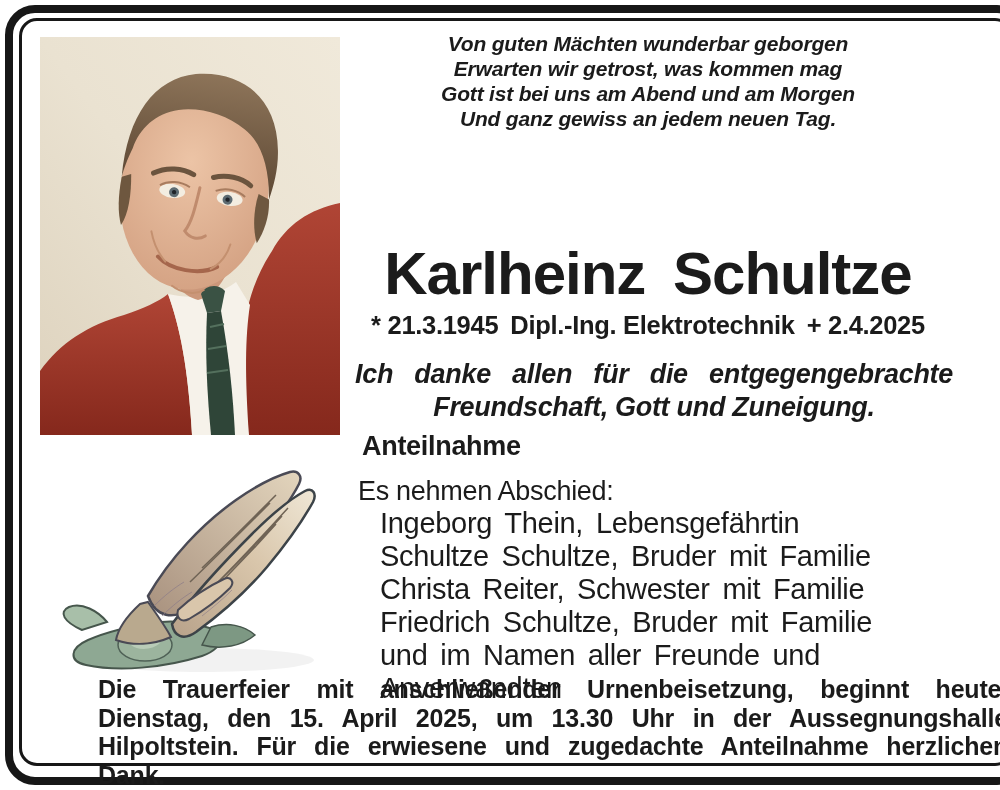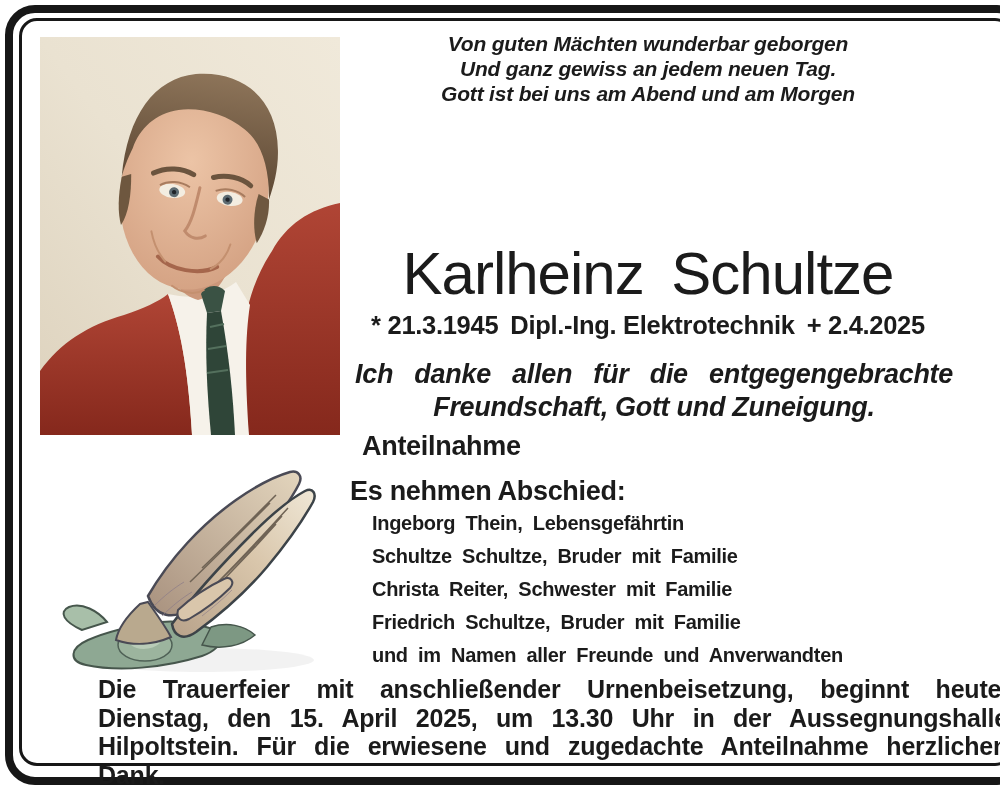--- a/index.html
+++ b/index.html
@@ -29,45 +29,45 @@
     font-style:italic; font-weight:700; font-size:21px; line-height:25px;
     text-align:center; letter-spacing:-0.2px;
   }
   .farewell {
     position:absolute; left:340px; top:139px; width:613px;
     font-style:italic; font-weight:700; font-size:27.5px; line-height:33px;
     text-align:justify; text-align-last:center; letter-spacing:-0.3px;
   }
   .name {
     position:absolute; left:343px; top:243px; width:610px;
-    font-weight:400; font-size:60px; line-height:62px; text-align:center;
+    font-weight:700; font-size:60px; line-height:62px; text-align:center;
     letter-spacing:-1px; word-spacing:12px; white-space:nowrap;
   }
   .dates {
     position:absolute; left:343px; top:311px; width:610px;
     display:flex; justify-content:center; align-items:baseline;
     font-weight:700; font-size:25.5px; letter-spacing:-0.3px; white-space:nowrap;
   }
   .dates .profession { margin:0 12px 0 12px; }
   .thanks {
     position:absolute; left:355px; top:358px; width:598px;
     font-style:italic; font-weight:700; font-size:27px; line-height:33px;
     text-align:justify; text-align-last:center; letter-spacing:-0.3px;
   }
   .city {
     position:absolute; left:362px; top:431px;
     font-weight:700; font-size:27px; letter-spacing:-0.3px;
   }
   .mourners-intro {
-    position:absolute; left:350px; top:476px;
-    font-weight:700; font-size:27px; letter-spacing:-0.3px;
+    position:absolute; left:358px; top:476px;
+    font-weight:400; font-size:27px; letter-spacing:-0.3px;
   }
   .mourners {
-    position:absolute; left:372px; top:507px; width:592px;
-    font-weight:700; font-size:20px; line-height:33px;
+    position:absolute; left:380px; top:507px; width:592px;
+    font-weight:400; font-size:29px; line-height:33px;
     letter-spacing:-0.3px; word-spacing:5px;
   }
   .notice {
     position:absolute; left:58px; top:675px; width:910px;
     font-weight:700; font-size:25px; line-height:28.5px;
     text-align:justify; letter-spacing:-0.2px; word-spacing:7px;margin-left:40px;
   }
 </style>
 </head>
 <body>
@@ -166,22 +166,23 @@
 
       <path d="M126,164 C140,151 157,140 172,133 C179,130 183,136 178,142 C167,153 151,165 137,173 C129,177 124,172 126,164 Z" fill="#d9c6ab" stroke="#4a4a55" stroke-width="2"></path>
 
       <path d="M110,170 C120,160 130,152 140,146 M102,160 C112,150 122,142 132,136" stroke="#8a7a88" stroke-width="1" opacity="0.7" fill="none"></path>
       <path d="M150,170 C160,162 170,154 180,144" stroke="#8a7a88" stroke-width="1" opacity="0.6" fill="none"></path>
     </svg>
   </div>
 
   <div class="poem">
     <div>Von guten Mächten wunderbar geborgen</div>
+    <div>Erwarten wir getrost, was kommen mag</div>
+    <div>Gott ist bei uns am Abend und am Morgen</div>
     <div>Und ganz gewiss an jedem neuen Tag.</div>
-    <div>Gott ist bei uns am Abend und am Morgen</div>
   </div>
 
 
   <div class="name">Karlheinz Schultze</div>
 
   <div class="dates">
     <span class="birth">* 21.3.1945</span>
     <span class="profession">Dipl.-Ing. Elektrotechnik</span>
     <span class="death">+ 2.4.2025</span>
   </div>

